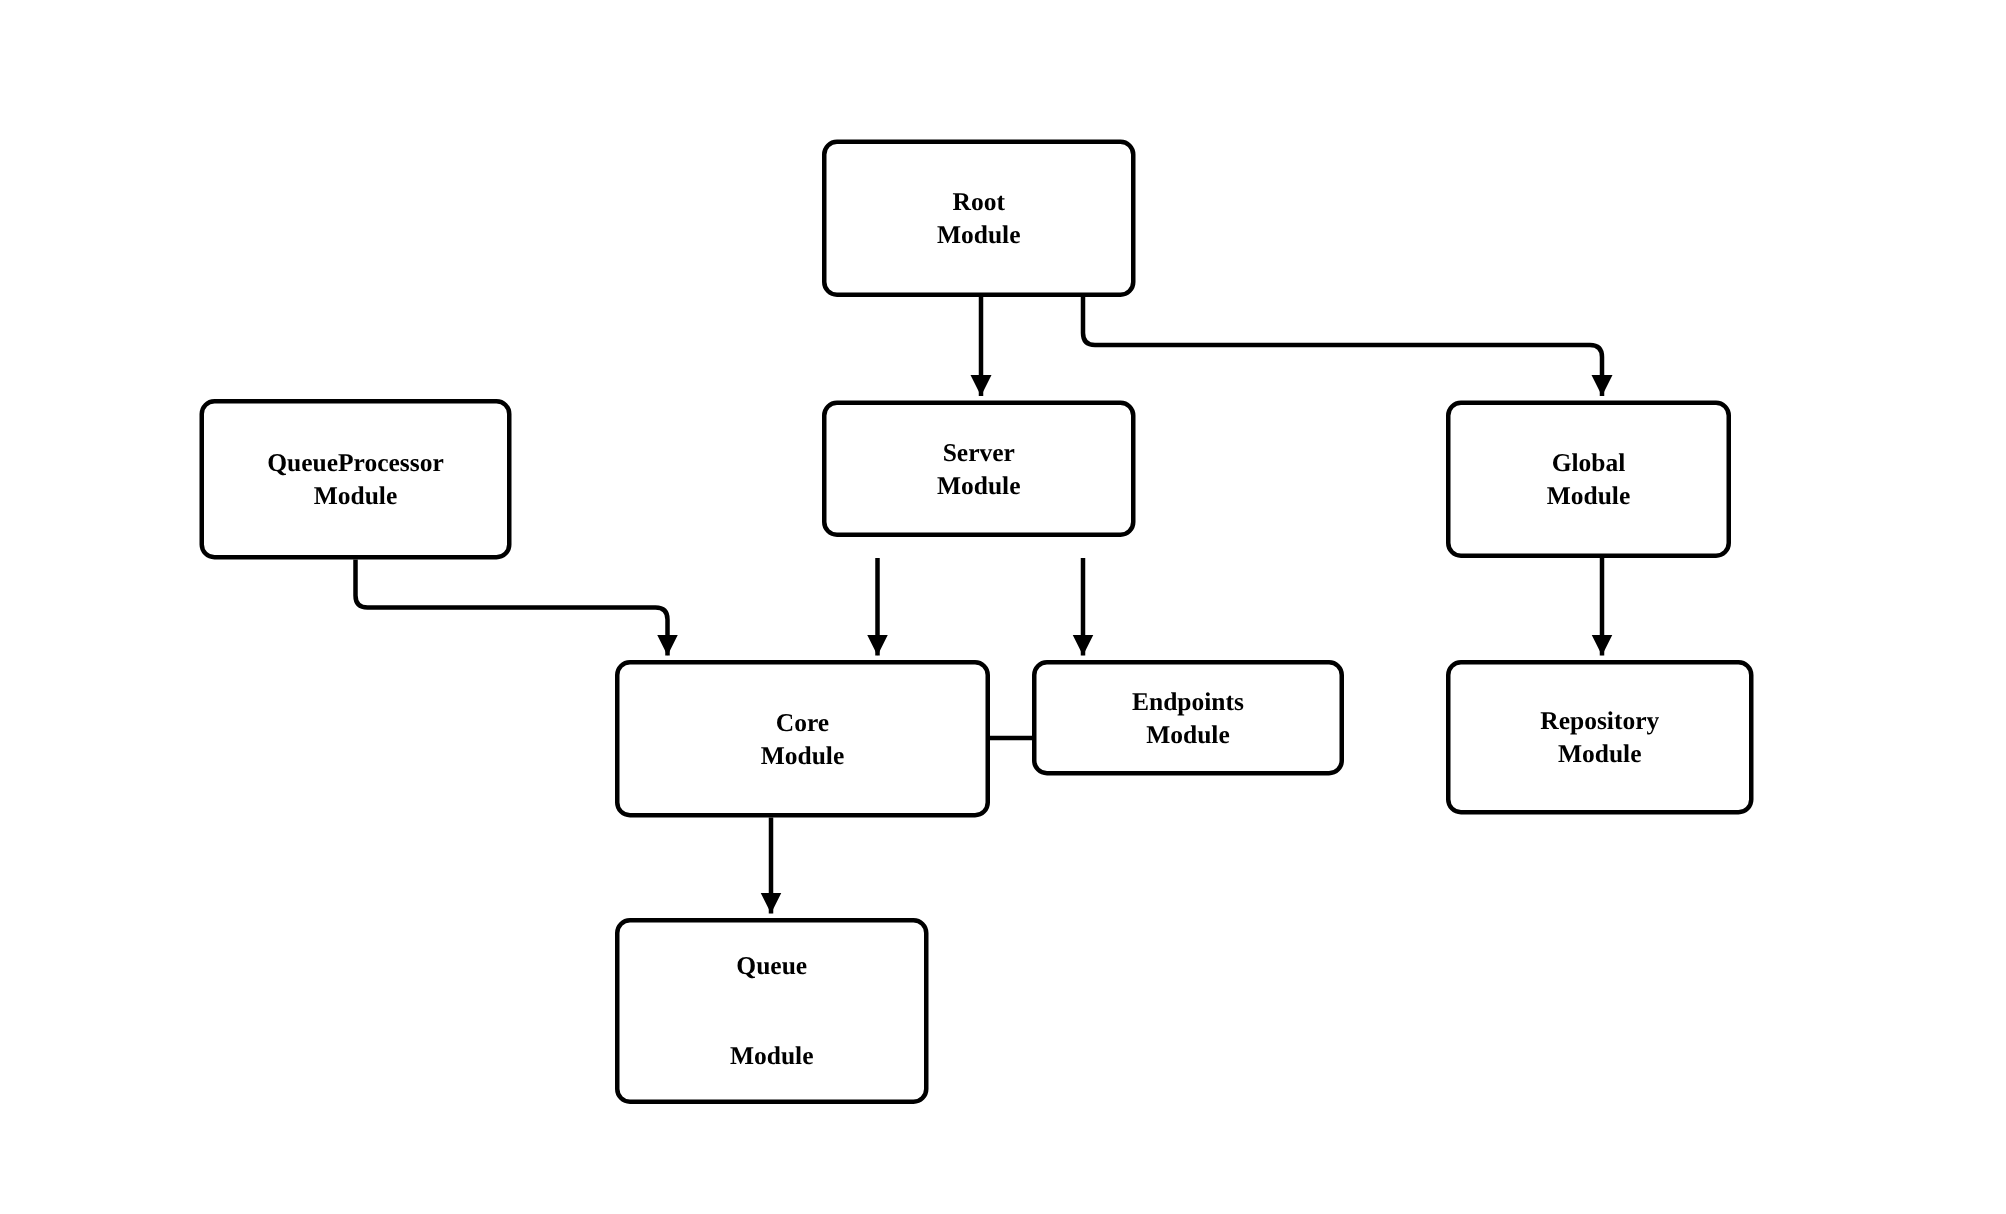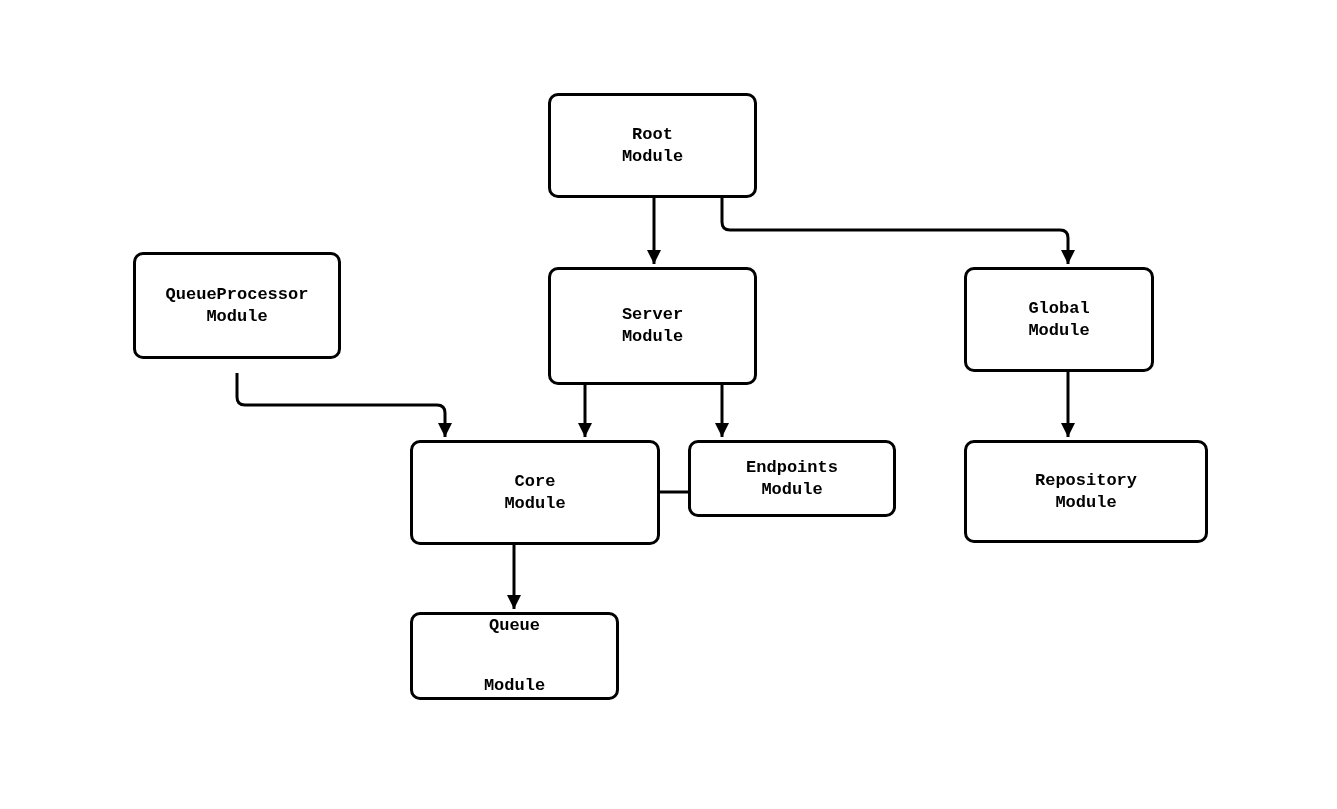--- a/index.html
+++ b/index.html
@@ -2,21 +2,21 @@
 <html><head>
 <meta charset="utf-8">
 <style>
   * { margin: 0; padding: 0; box-sizing: border-box; }
   html, body { background: #ffffff; }
   .canvas {
     position: relative;
     width: 1337px;
     height: 809px;
     background: #ffffff;
-    font-family: Liberation Mono, monospace;
+    font-family: Liberation Serif, serif;
     overflow: hidden;
   }
   .edges {
     position: absolute;
     left: 0; top: 0;
     width: 1337px; height: 809px;
   }
   .node {
     position: absolute;
     background: #ffffff;
@@ -27,27 +27,27 @@
     align-items: center;
     justify-content: center;
     text-align: center;
     font-weight: 700;
     font-size: 17px;
     line-height: 22px;
     color: #000000;
   }
   
   .n-root          { left: 548px; top:  93px; width: 209px; height: 105px; }
-  .n-queueprocessor{ left: 133px; top: 252px; width: 208px; height: 107px; }
-  .n-server        { left: 548px; top: 267px; width: 209px; height: 118px; text-align: right; }
+  .n-queueprocessor{ left: 133px; top: 266px; width: 208px; height: 107px; }
+  .n-server        { left: 548px; top: 267px; width: 209px; height: 91px; text-align: right; }
   .n-global        { left: 964px; top: 267px; width: 190px; height: 105px; }
   .n-core          { left: 410px; top: 440px; width: 250px; height: 105px; }
   .n-endpoints     { left: 688px; top: 440px; width: 208px; height: 77px; }
-  .n-repository    { left: 964px; top: 440px; width: 244px; height: 103px; }
-  .n-queue         { left: 410px; top: 612px; width: 209px; height: 88px; gap: 38px; }
+  .n-repository    { left: 964px; top: 440px; width: 205px; height: 103px; }
+  .n-queue         { left: 410px; top: 612px; width: 209px; height: 124px; gap: 38px; }
 </style>
 </head>
 <body>
 
 <div class="canvas">
 
   <svg class="edges" viewBox="0 0 1337 809" xmlns="http://www.w3.org/2000/svg">
     <defs>
       <marker id="arrow" viewBox="0 0 10 10" refX="10" refY="5" markerWidth="14" markerHeight="19" markerUnits="userSpaceOnUse" orient="auto-start-reverse">
         <path d="M0,0 L10,5 L0,10 z" fill="#000000"></path>

